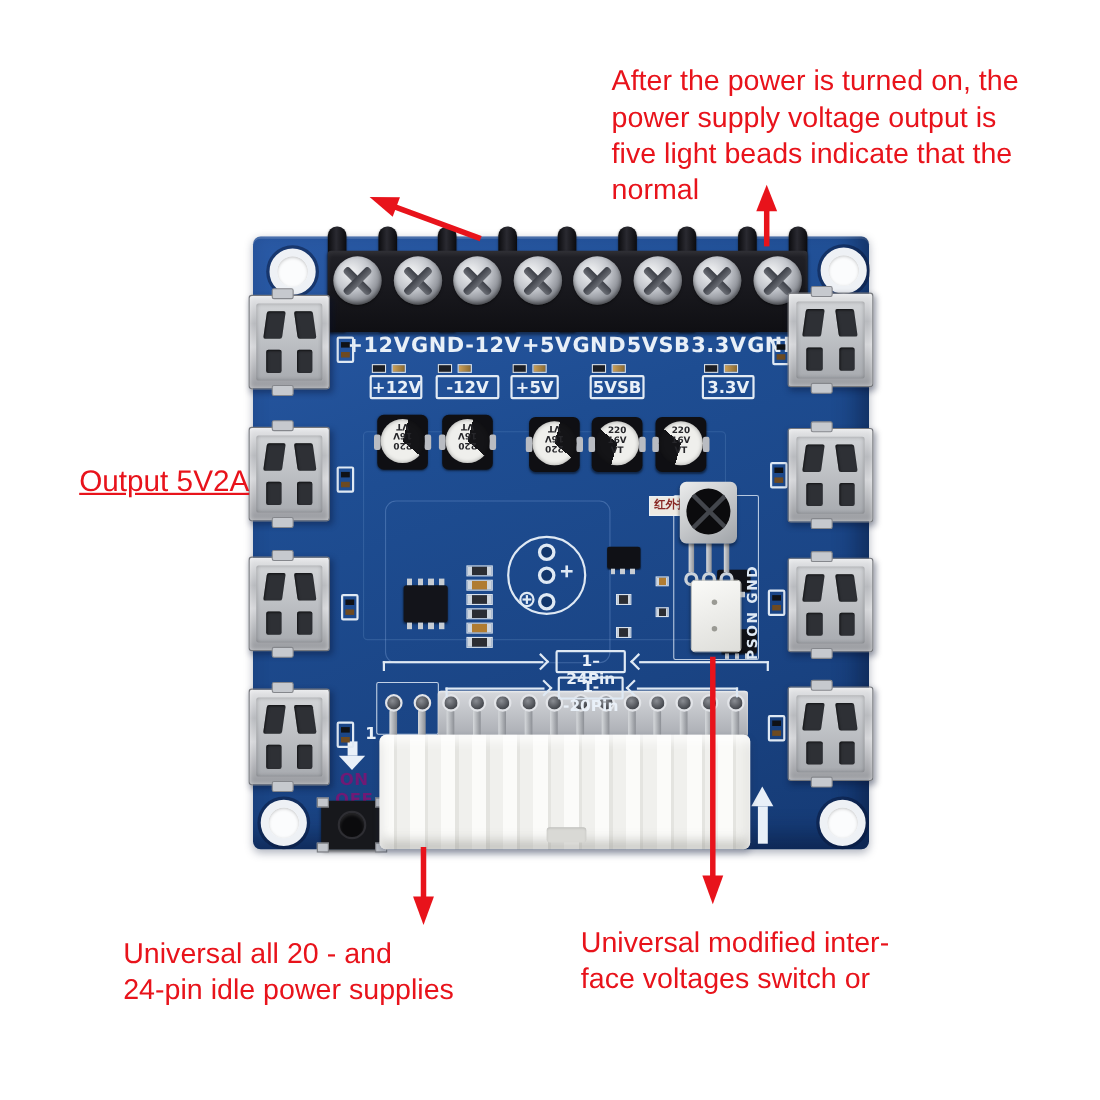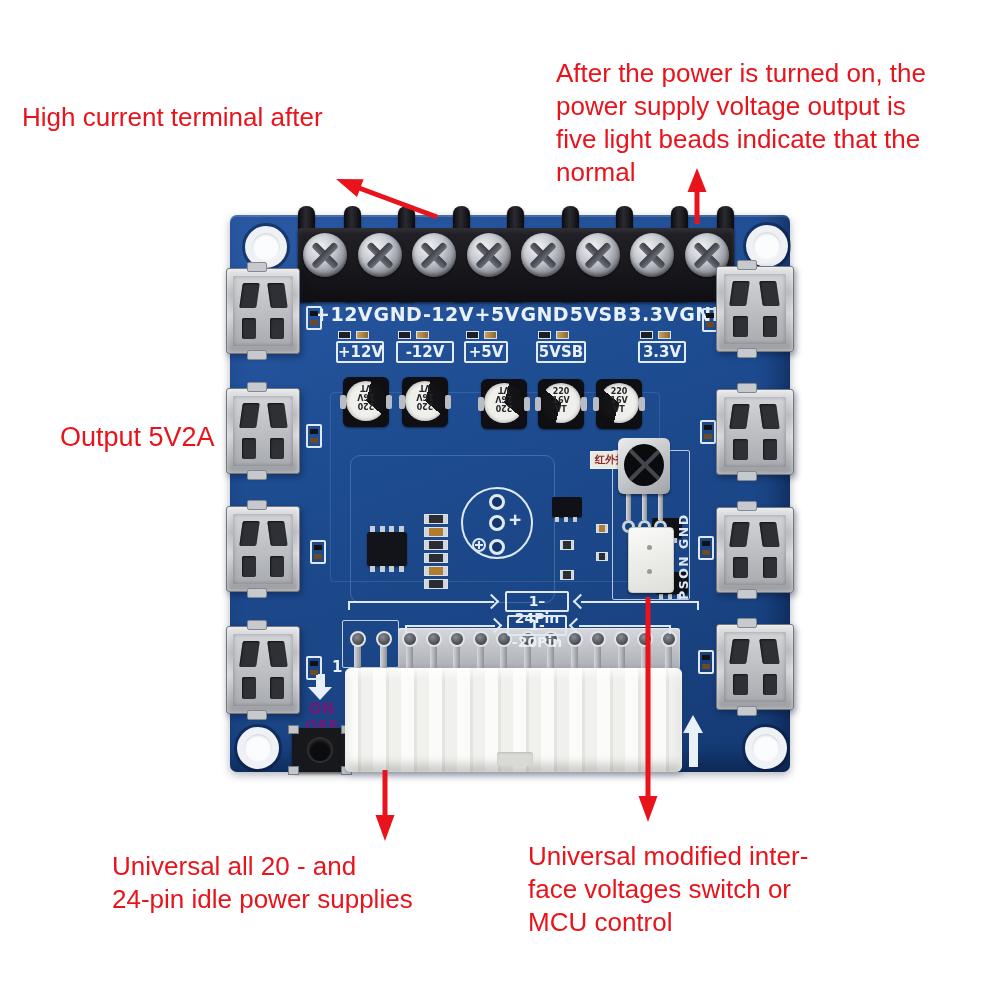--- a/index.html
+++ b/index.html
@@ -448,39 +448,37 @@
   <div class="ledbox" style="left:306px;top:306px;"></div>
   <div class="ledbox" style="left:306px;top:424px;"></div>
   <div class="ledbox" style="left:310px;top:540px;"></div>
   <div class="ledbox" style="left:306px;top:656px;"></div>
   <div class="ledbox" style="left:702px;top:308px;"></div>
   <div class="ledbox" style="left:700px;top:420px;"></div>
   <div class="ledbox" style="left:698px;top:536px;"></div>
   <div class="ledbox" style="left:698px;top:650px;"></div>
 
   <div class="ann" style="left:22px;top:101px;width:352px;">
-    <span>High current terminal after</span>
   </div>
   <div class="ann" style="left:556px;top:57px;width:442px;">
     <span>After the power is turned on, the</span>
     <span>power supply voltage output is</span>
     <span>five light beads indicate that the</span>
     <span>normal</span>
   </div>
-  <div class="ann" id="ann-left" style="left:60px;top:421px;">
+  <div class="ann" id="ann-left" style="left:72px;top:421px;text-decoration:underline;">
     <span>Output 5V2A</span>
   </div>
   <div class="ann" style="left:112px;top:850px;width:340px;">
     <span>Universal all 20 - and</span>
     <span>24-pin idle power supplies</span>
   </div>
   <div class="ann" style="left:528px;top:840px;width:310px;">
     <span>Universal modified inter-</span>
     <span>face voltages switch or</span>
-    <span>MCU control</span>
   </div>
 
   <svg id="arrows" width="1000" height="1000" viewBox="0 0 1000 1000">
     <g stroke="#e8131b" fill="#e8131b">
       <line x1="437" y1="217" x2="359" y2="188" stroke-width="5"></line>
       <polygon points="336,179 363.6,179.3 357,197.1" stroke="none"></polygon>
       <line x1="697" y1="224" x2="697" y2="191" stroke-width="5"></line>
       <polygon points="697,168 687.5,192 706.5,192" stroke="none"></polygon>
       <line x1="385" y1="770" x2="385" y2="817" stroke-width="5"></line>
       <polygon points="385,841 375.5,815 394.5,815" stroke="none"></polygon>

